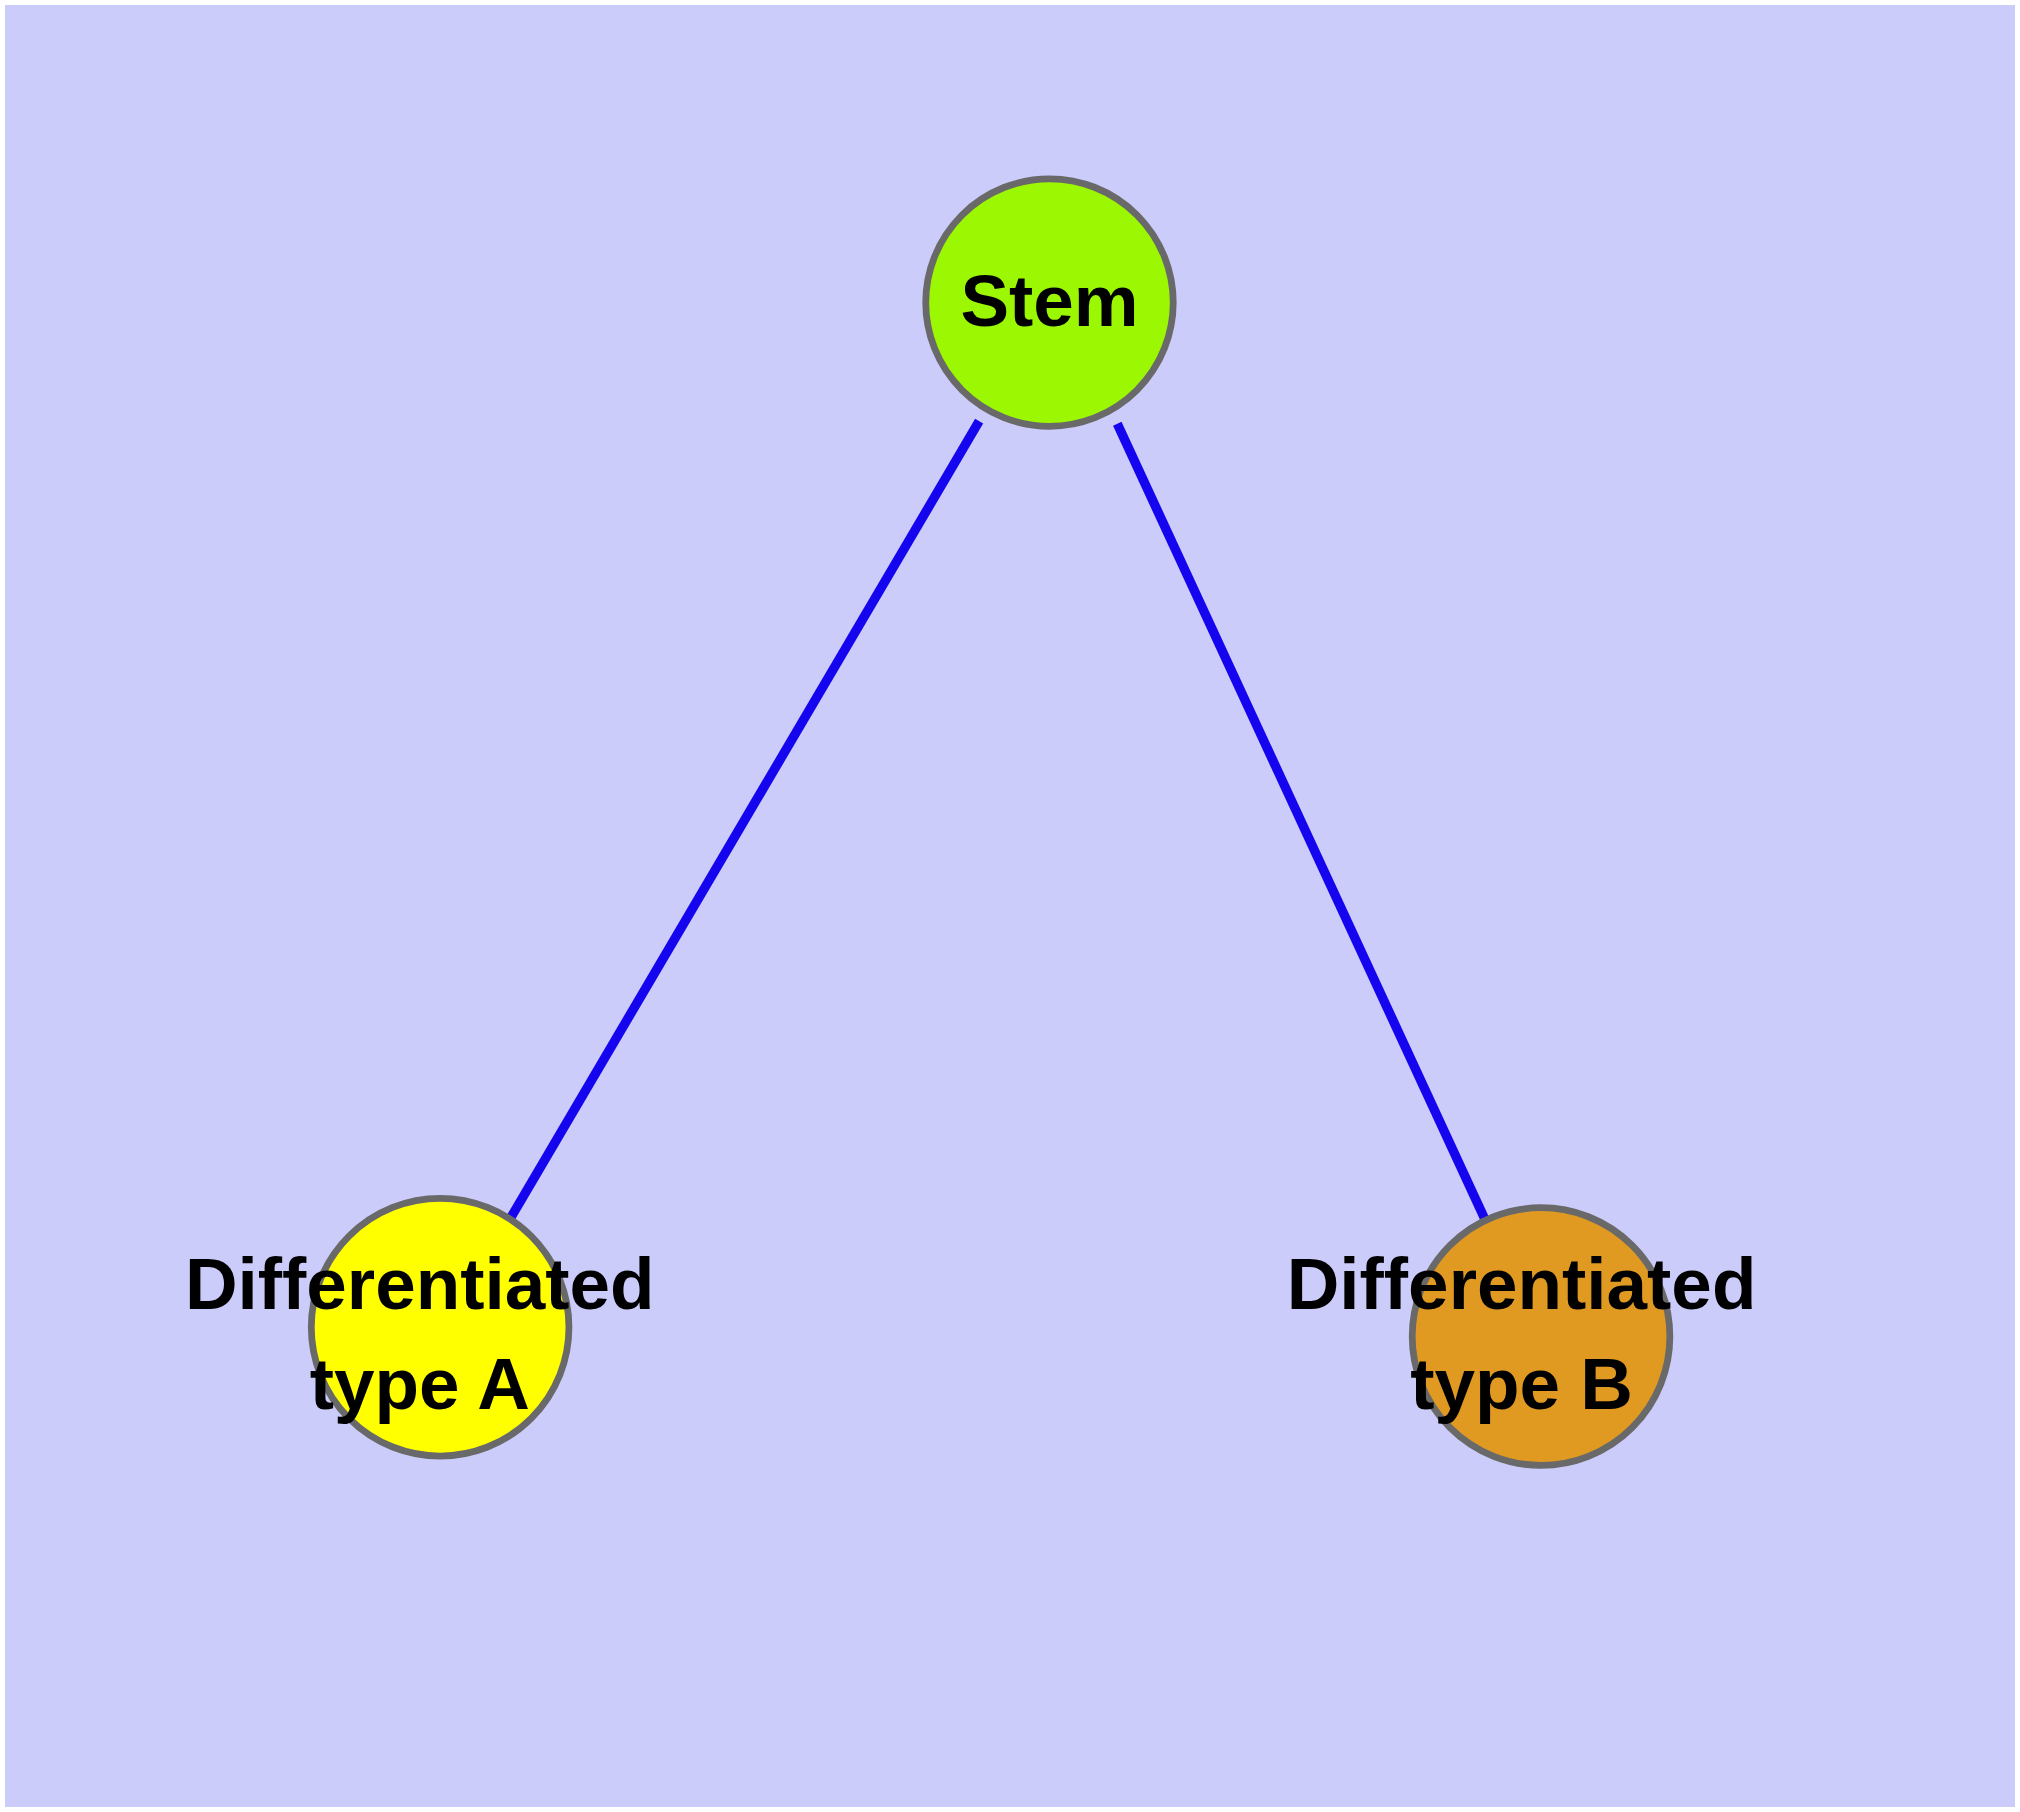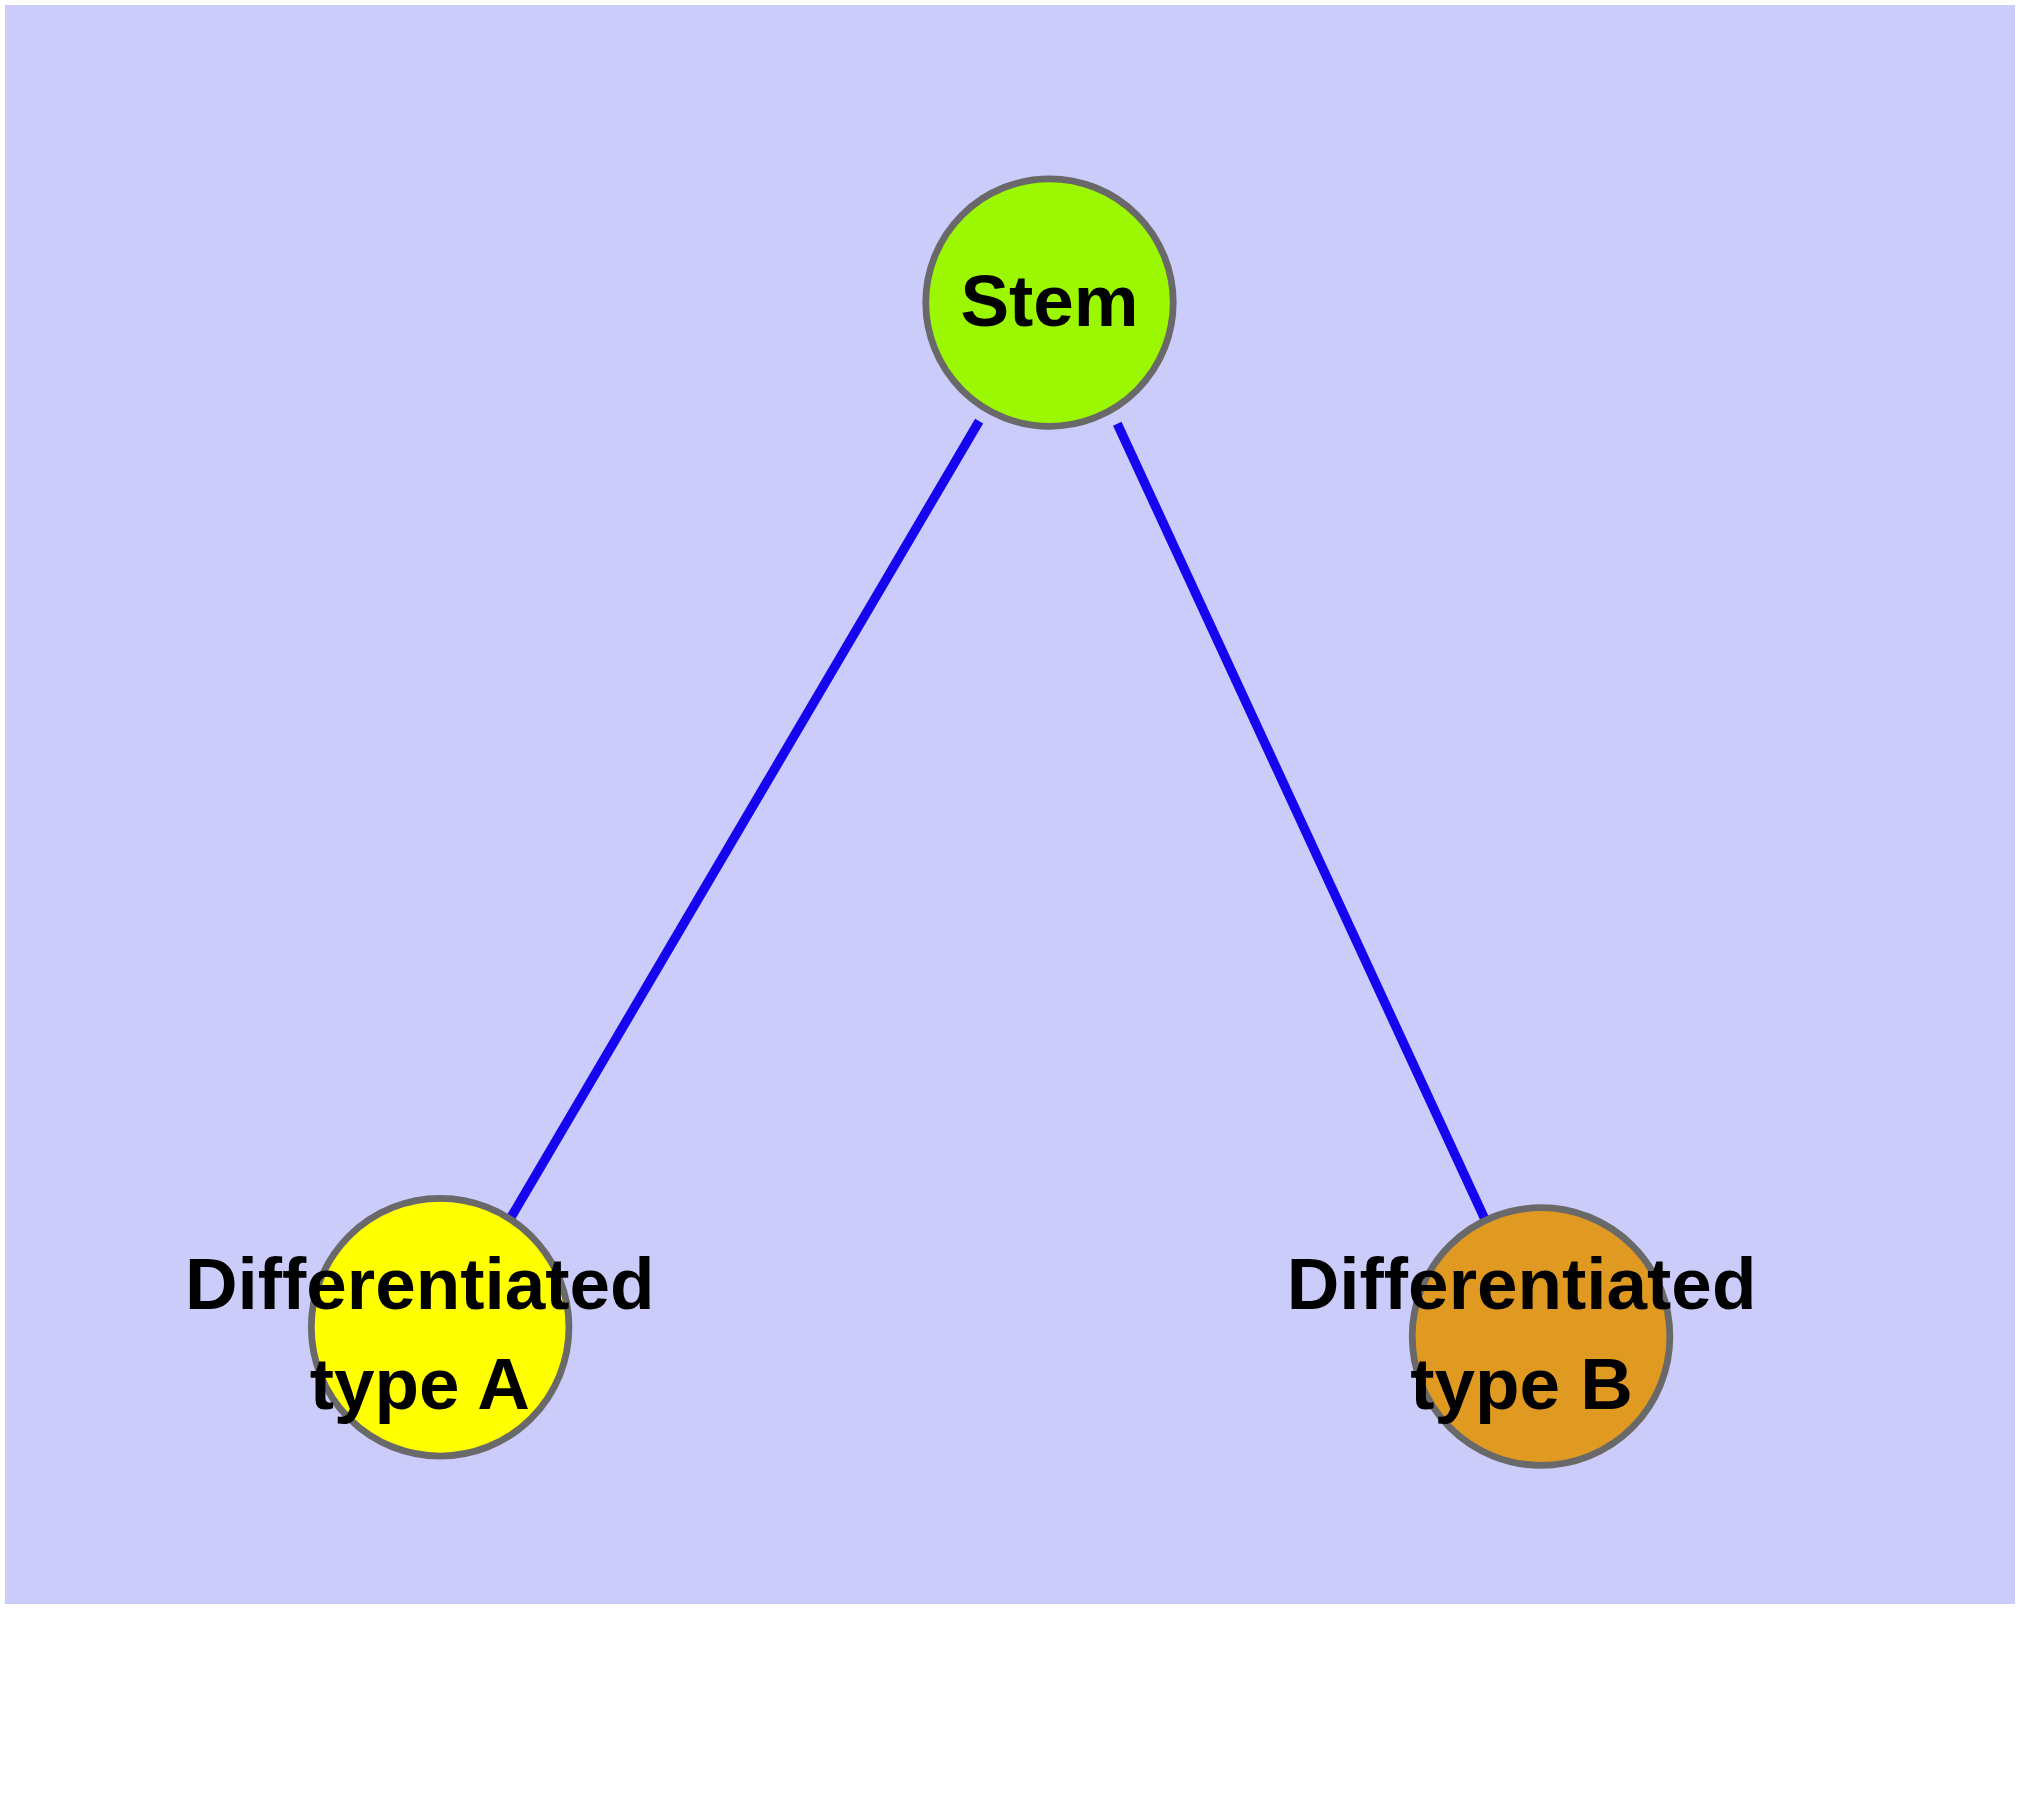--- a/index.html
+++ b/index.html
@@ -3,21 +3,21 @@
 <meta charset="utf-8">
 <style>
   html, body {
     margin: 0;
     padding: 0;
     background: #ffffff;
   }
   #canvas {
     position: relative;
     width: 2021px;
-    height: 1604px;
+    height: 1812px;
     background: #ffffff;
     overflow: hidden;
     font-family: "Liberation Sans", sans-serif;
   }
   #plot-area {
     position: absolute;
     left: 5.1px;
     top: 5.1px;
     width: 2010px;
     height: 1802px;

